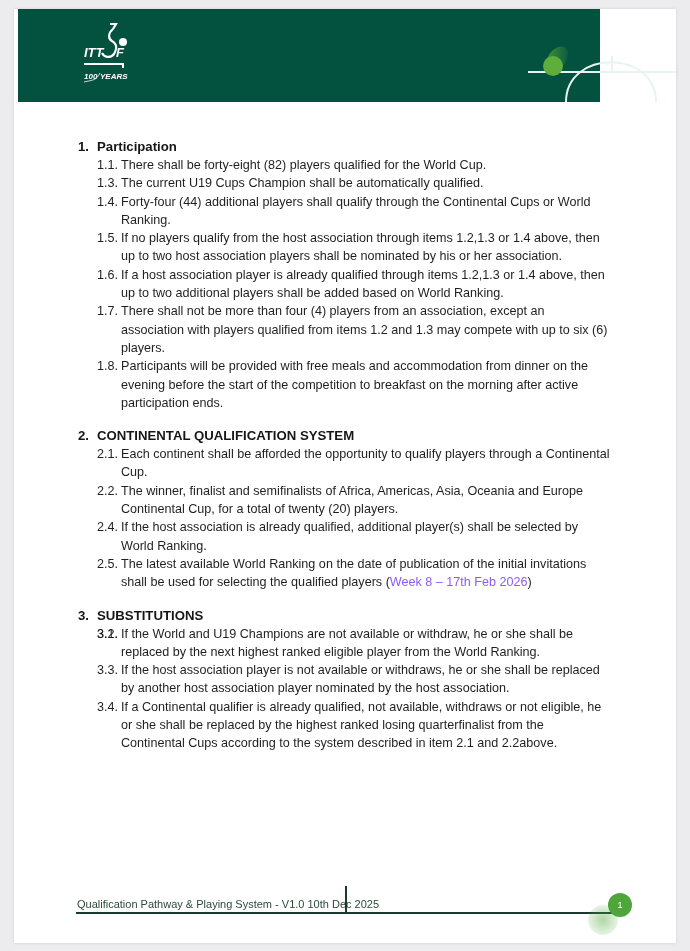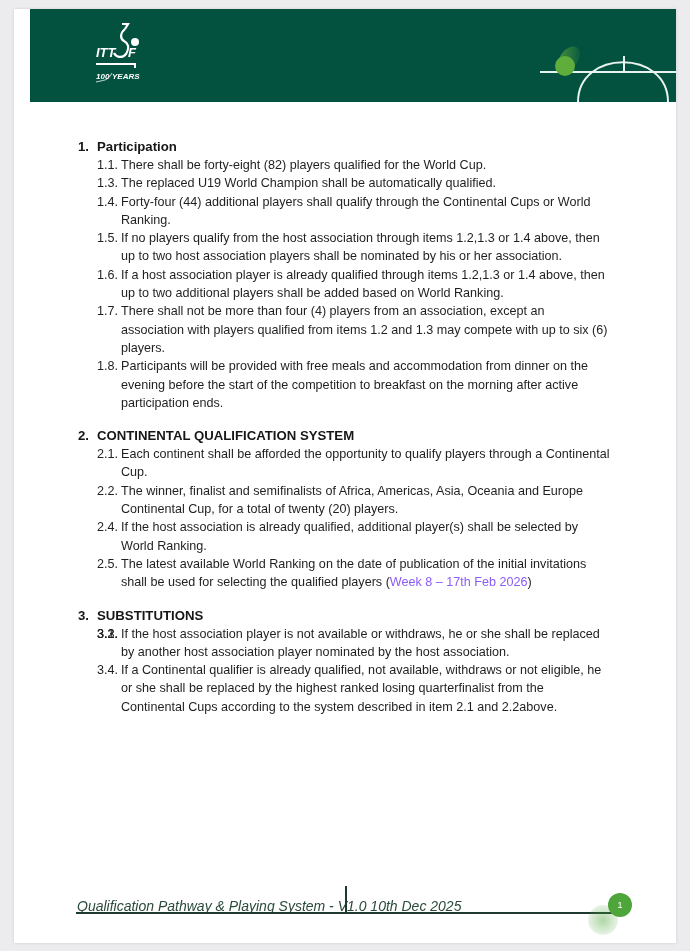--- a/index.html
+++ b/index.html
@@ -9,40 +9,40 @@
     font-family: "Liberation Sans", "DejaVu Sans", sans-serif;
     position: relative;
   }
   .sheet {
     position: absolute; left: 14px; top: 9px; width: 662px; height: 934px;
     background: #ffffff;
     box-shadow: 0 0 3px rgba(0,0,0,0.12);
     overflow: hidden;
   }
   .header {
-    position: absolute; left: 16px; top: 0; width: 647px; height: 93px;
+    position: absolute; left: 4px; top: 0; width: 582px; height: 93px;
     background: #03513f;
   }
   .logo { position: absolute; left: 62px; top: 12px; width: 60px; height: 68px; }
   .deco { position: absolute; left: 492px; top: 0; width: 170px; height: 93px; }
   .content {
     position: absolute; left: 0; top: 128px; width: 662px;
     color: #1f1f1f; font-size: 12.6px;
   }
   .section { margin-bottom: 14px; }
   .sec-head {
     position: relative; padding-left: 83px; font-weight: bold; font-size: 13.2px;
     line-height: 19px; color: #161616;
   }
   .sec-num { position: absolute; left: 64px; top: 0; }
   .item { position: relative; padding-left: 107px; padding-right: 66px; line-height: 18.3px; }
   .item-num { position: absolute; left: 83px; top: 0; }
   .hl { color: #8b5cf6; }
   .footer-text {
-    position: absolute; left: 63px; top: 889px; font-size: 14px; color: #2a4a3a; font-style: italic;
+    position: absolute; left: 63px; top: 889px; font-size: 11px; color: #2a4a3a;
   }
   .footer-line { position: absolute; left: 62px; top: 903px; width: 543px; height: 1.5px; background: #1e3a2e; }
   .footer-tick { position: absolute; left: 331px; top: 877px; width: 1.5px; height: 27px; background: #1e3a2e; }
   .page-badge {
     position: absolute; left: 594px; top: 884px; width: 24px; height: 24px; border-radius: 50%;
     background: #4ea63a; color: #fff; font-size: 9px; text-align: center; line-height: 24px;
   }
   .page-trail {
     position: absolute; left: 574px; top: 896px; width: 30px; height: 30px; border-radius: 50%;
     background: radial-gradient(circle, rgba(78,166,58,0.45), rgba(78,166,58,0));
@@ -82,21 +82,21 @@
   </div>
 
   <div class="content">
 
     <div class="section">
       <div class="sec-head">
         <span class="sec-num">1.</span>
         <span>Participation</span>
       </div>
       <div class="item"><span class="item-num">1.1.</span><span>There shall be forty-eight (82) players qualified for the World Cup.</span></div>
-      <div class="item"><span class="item-num">1.3.</span><span>The replaced U19 World Champion shall be automatically qualified.</span></div>
+      <div class="item"><span class="item-num">1.3.</span><span>The current U19 Cups Champion shall be automatically qualified.</span></div>
       <div class="item"><span class="item-num">1.4.</span><span>Forty-four (44) additional players shall qualify through the Continental Cups or World Ranking.</span></div>
       <div class="item"><span class="item-num">1.5.</span><span>If no players qualify from the host association through items 1.2,1.3 or 1.4 above, then up to two host association players shall be nominated by his or her association.</span></div>
       <div class="item"><span class="item-num">1.6.</span><span>If a host association player is already qualified through items 1.2,1.3 or 1.4 above, then up to two additional players shall be added based on World Ranking.</span></div>
       <div class="item"><span class="item-num">1.7.</span><span>There shall not be more than four (4) players from an association, except an association with players qualified from items 1.2 and 1.3 may compete with up to six (6) players.</span></div>
       <div class="item"><span class="item-num">1.8.</span><span>Participants will be provided with free meals and accommodation from dinner on the evening before the start of the competition to breakfast on the morning after active participation ends.</span></div>
     </div>
 
     <div class="section">
       <div class="sec-head">
         <span class="sec-num">2.</span>
@@ -107,21 +107,21 @@
       <div class="item"><span class="item-num">2.4.</span><span>If the host association is already qualified, additional player(s) shall be selected by World Ranking.</span></div>
       <div class="item"><span class="item-num">2.5.</span><span>The latest available World Ranking on the date of publication of the initial invitations shall be used for selecting the qualified players (</span><span class="hl">Week 8 – 17th Feb 2026</span><span>)</span></div>
     </div>
 
     <div class="section">
       <div class="sec-head">
         <span class="sec-num">3.</span>
         <span>SUBSTITUTIONS</span>
       </div>
       <div class="item"><span class="item-num">3.1.</span></div>
-      <div class="item"><span class="item-num">3.2.</span></div>
+      <div class="item"><span class="item-num">3.2.</span><span>If the World and U19 Champions are not available or withdraw, he or she shall be replaced by the next highest ranked eligible player from the World Ranking.</span></div>
       <div class="item"><span class="item-num">3.3.</span><span>If the host association player is not available or withdraws, he or she shall be replaced by another host association player nominated by the host association.</span></div>
       <div class="item"><span class="item-num">3.4.</span><span>If a Continental qualifier is already qualified, not available, withdraws or not eligible, he or she shall be replaced by the highest ranked losing quarterfinalist from the Continental Cups according to the system described in item 2.1 and 2.2above.</span></div>
     </div>
   </div>
 
   <div class="footer-text">Qualification Pathway &amp; Playing System - V1.0 10th Dec 2025</div>
   <div class="footer-tick"></div>
   <div class="footer-line"></div>
   <div class="page-trail"></div>
   <div class="page-badge">1</div>

